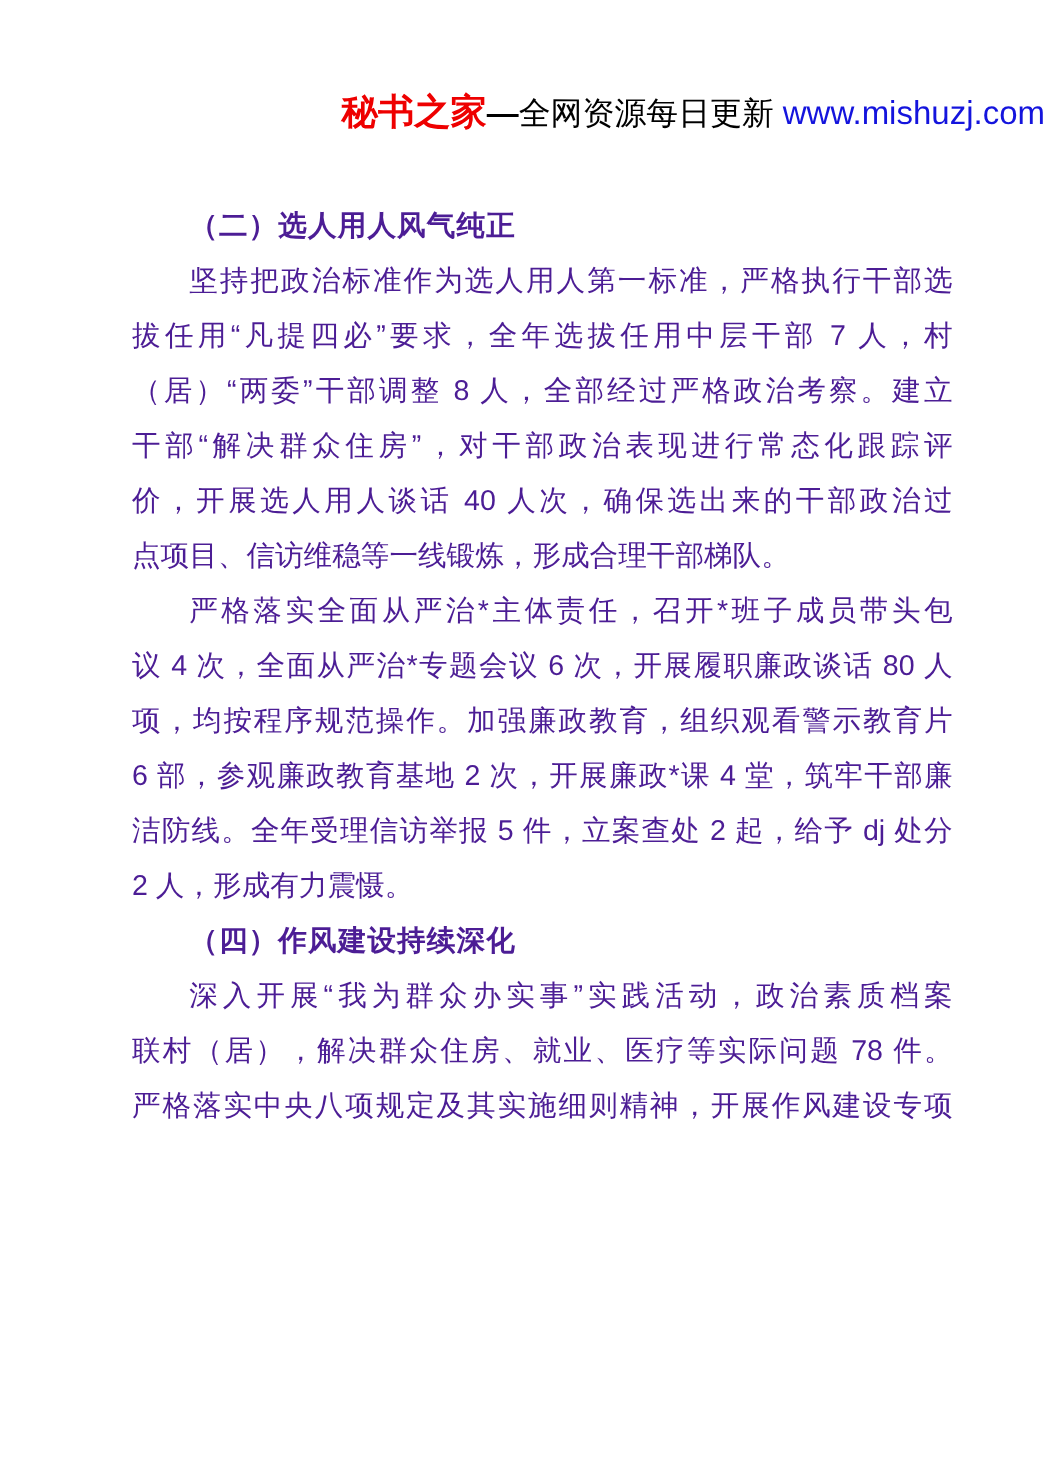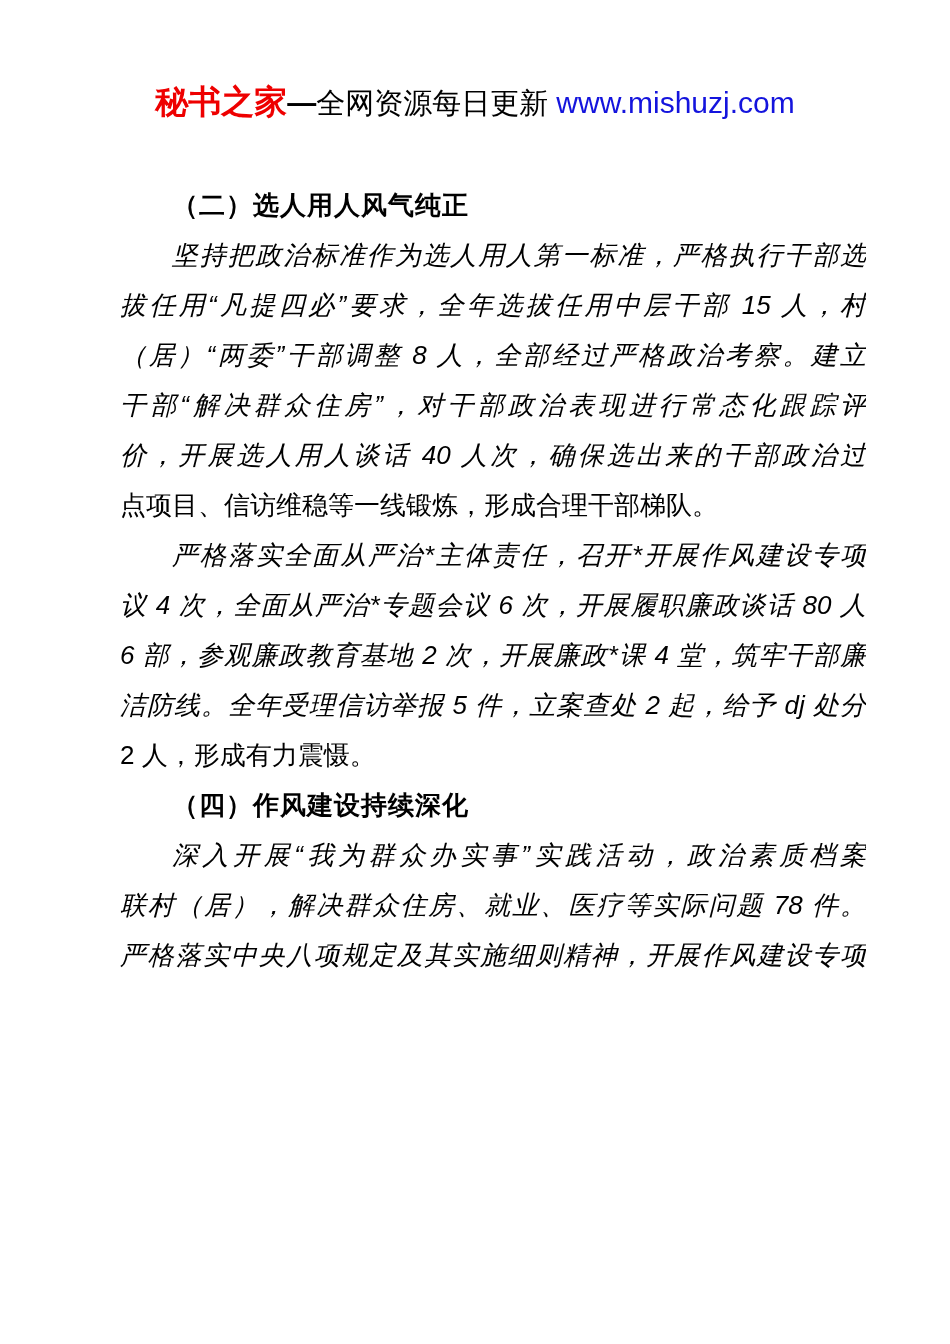--- a/index.html
+++ b/index.html
@@ -13,21 +13,21 @@
     position: relative;
     font-family: "Liberation Sans", sans-serif;
     color: #000000;
     overflow: hidden;
   }
   .site-header {
     position: absolute;
     top: 82px;
     left: 0;
     width: 950px;
-    text-align: center;
+    text-align: right;
     font-size: 29px;
     line-height: 40px;
     white-space: nowrap;
   }
   .site-header .brand {
     font-weight: bold;
     font-size: 33px;
   }
   .site-header .dash {
     font-weight: bold;
@@ -43,48 +43,48 @@
     font-size: 26px;
   }
   .line {
     height: 50px;
     line-height: 50px;
     overflow: hidden;
   }
   .line.fill {
     text-align: justify;
     text-align-last: justify;
-    font-style: italic;
   }
   .line.indent {
     text-indent: 2em;
   }
   .line.heading {
     font-weight: bold;
     text-indent: 2em;
     letter-spacing: 1px;
   }
 </style>
 </head>
 <body style="background: rgb(255, 255, 255);">
 
 <div class="site-header" style="color: rgb(0, 0, 0);">
   <span class="brand" style="color: rgb(238, 0, 0);">秘书之家</span><span class="dash">—</span><span class="tagline">全网资源每日更新 </span><span class="url" style="color: rgb(20, 20, 221);">www.mishuzj.com</span>
 </div>
 
-<div class="doc-body" style="color: #000000;">
+<div class="doc-body" style="color: #4c1d95;">
     <div class="line heading">（二）选人用人风气纯正</div>
     <div class="line fill indent">坚持把政治标准作为选人用人第一标准，严格执行干部选</div>
-    <div class="line fill">拔任用“凡提四必”要求，全年选拔任用中层干部 15 人，村</div>
+    <div class="line fill">拔任用“凡提四必”要求，全年选拔任用中层干部 7 人，村</div>
     <div class="line fill">（居）“两委”干部调整 8 人，全部经过严格政治考察。建立</div>
     <div class="line fill">干部“解决群众住房”，对干部政治表现进行常态化跟踪评</div>
     <div class="line fill">价，开展选人用人谈话 40 人次，确保选出来的干部政治过</div>
     <div class="line">点项目、信访维稳等一线锻炼，形成合理干部梯队。</div>
-    <div class="line fill indent">严格落实全面从严治*主体责任，召开*开展作风建设专项</div>
+    <div class="line fill indent">严格落实全面从严治*主体责任，召开*班子成员带头包</div>
     <div class="line fill">议 4 次，全面从严治*专题会议 6 次，开展履职廉政谈话 80 人</div>
+    <div class="line fill">项，均按程序规范操作。加强廉政教育，组织观看警示教育片</div>
     <div class="line fill">6 部，参观廉政教育基地 2 次，开展廉政*课 4 堂，筑牢干部廉</div>
     <div class="line fill">洁防线。全年受理信访举报 5 件，立案查处 2 起，给予 dj 处分</div>
     <div class="line">2 人，形成有力震慑。</div>
     <div class="line heading">（四）作风建设持续深化</div>
     <div class="line fill indent">深入开展“我为群众办实事”实践活动，政治素质档案</div>
     <div class="line fill">联村（居），解决群众住房、就业、医疗等实际问题 78 件。</div>
     <div class="line fill">严格落实中央八项规定及其实施细则精神，开展作风建设专项</div>
   </div>
 
 </body></html>

